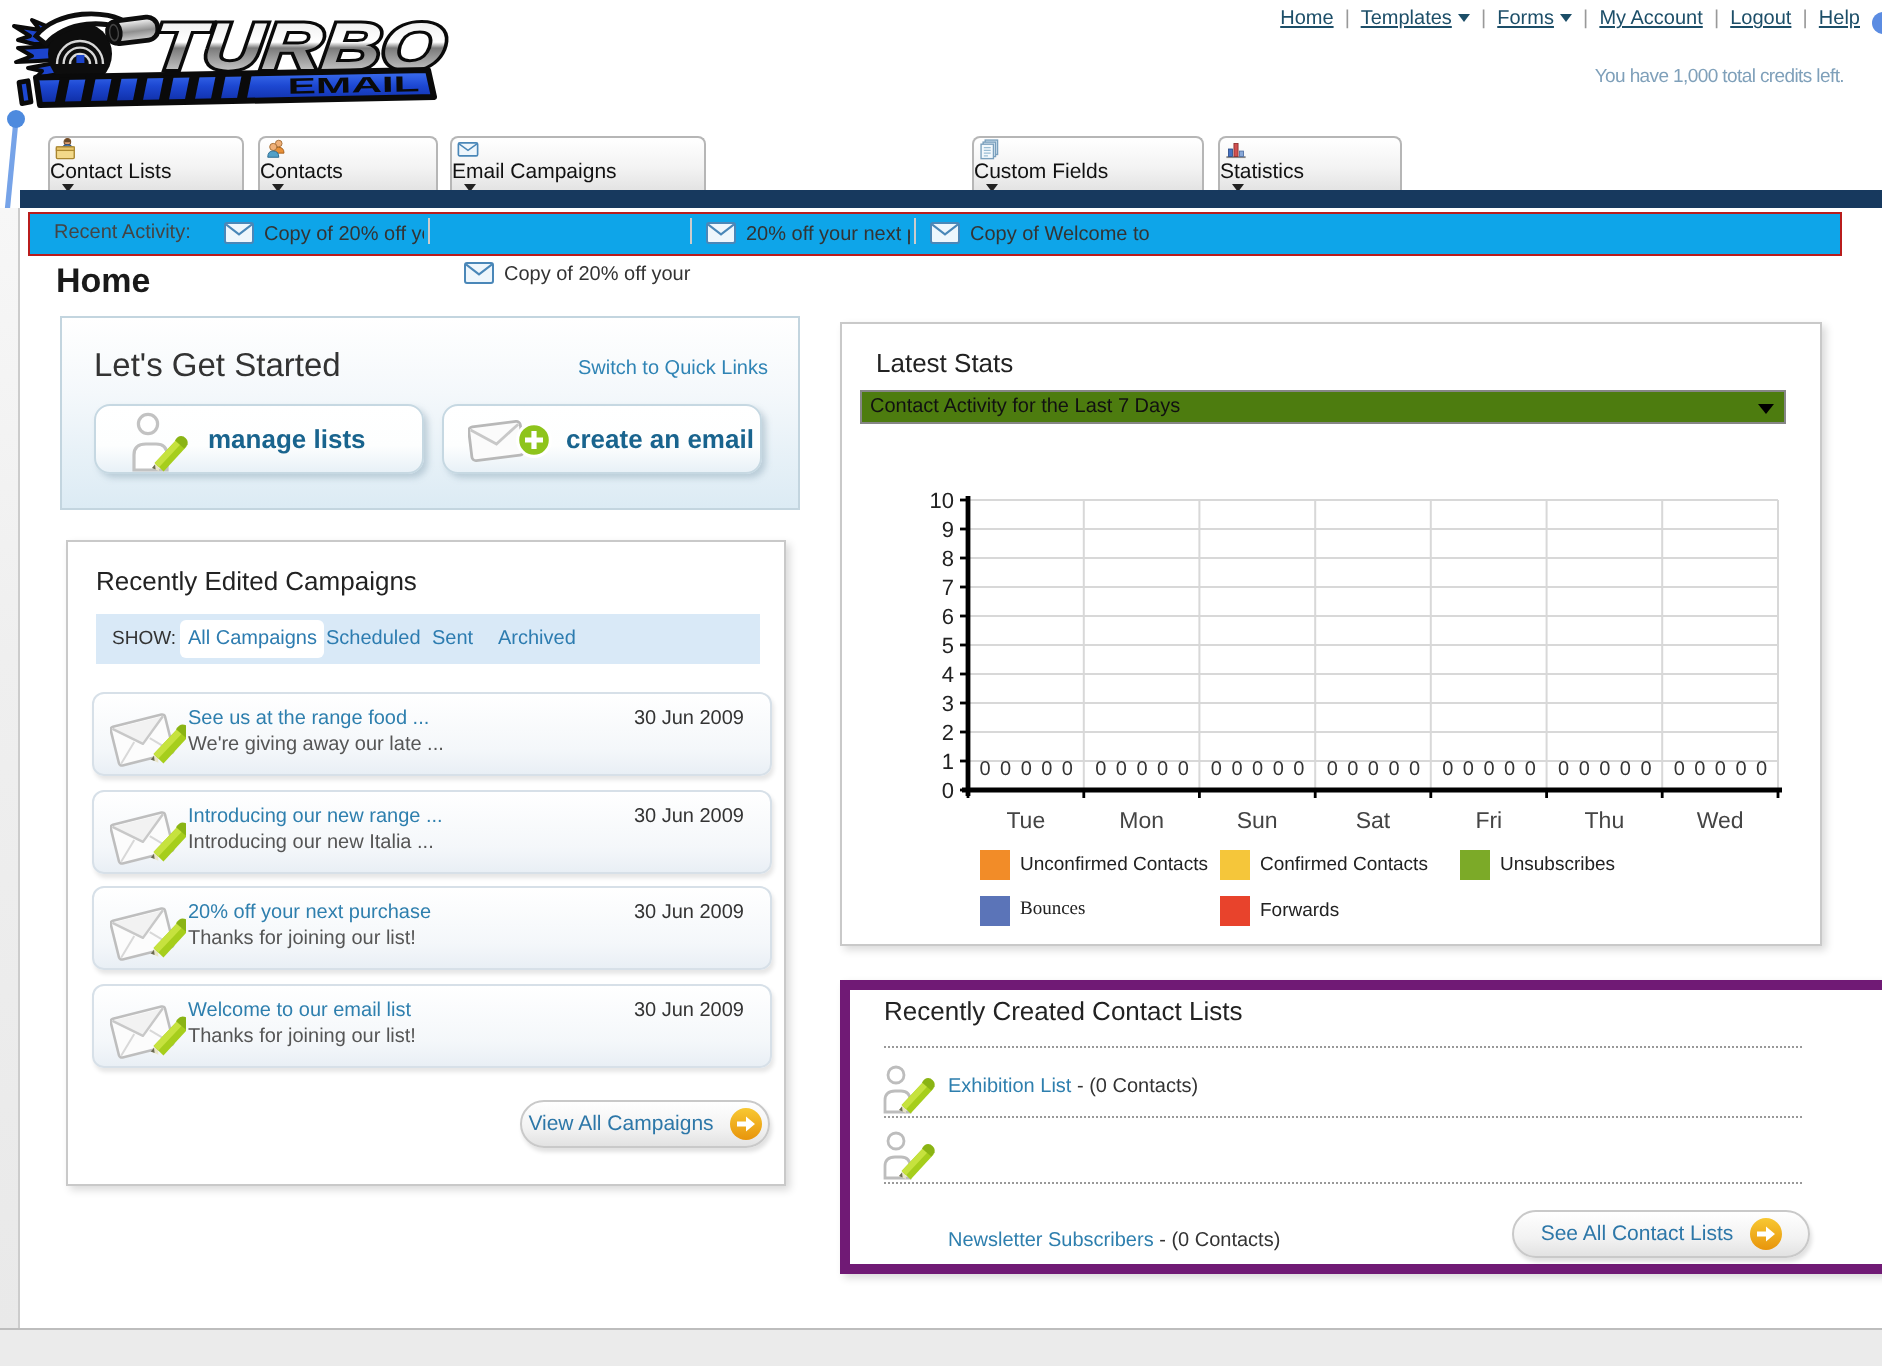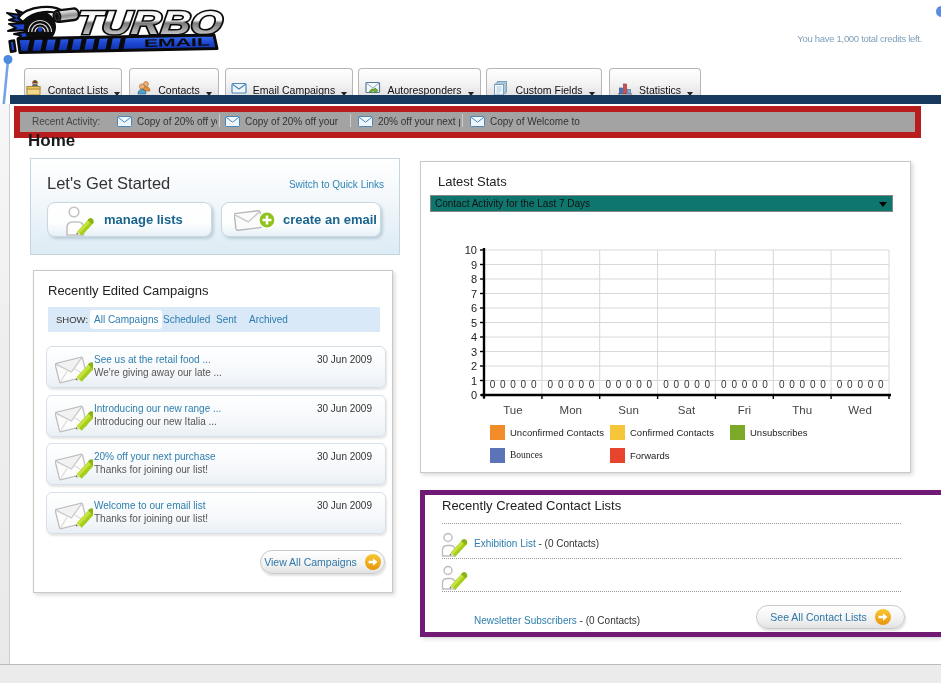--- a/index.html
+++ b/index.html
@@ -11,25 +11,25 @@
 #leftstrip { left:0; top:104px; width:10px; height:560px; background:linear-gradient(180deg,#f7f7f7 0%,#efefef 40%,#e9e9e9 100%); border-right:1px solid #cccccc; }
 #footer { left:0; top:664px; width:941px; height:19px; background:#ebebeb; border-top:1px solid #bdbdbd; }
 #navybar { left:10px; top:95px; width:931px; height:9px; background:#17395e; }
 #toplinks { top:4px; right:11px; font-size:10px; color:#999; white-space:nowrap; }
 #toplinks a { color:#1c4e68; text-decoration:underline; }
 #toplinks .tri { display:inline-block; width:0; height:0; border-left:3.5px solid transparent; border-right:3.5px solid transparent; border-top:4.5px solid #1c4e68; margin:0 0 1px 3px; }
 #helpdot { top:6px; left:936px; width:11px; height:11px; border-radius:50%; background:#5b8ce2; }
 #sysline { top:21px; right:19px; font-size:9.5px; letter-spacing:-0.3px; color:#7fa0ba; }
 #creditline { top:33px; right:19px; font-size:9.5px; letter-spacing:-0.3px; color:#7fa0ba; }
 
-.tab { top:68px; height:28px; border:1px solid #b6b6b6; border-bottom:none; border-radius:4px 4px 0 0; background:linear-gradient(180deg,#ffffff 0%,#f3f3f3 55%,#e2e2e2 100%); font-size:10.5px; color:#111; display:flex; align-items:flex-end; justify-content:center; white-space:nowrap; }
+.tab { top:68px; height:28px; border:1px solid #b6b6b6; border-bottom:none; border-radius:4px 4px 0 0; background:linear-gradient(180deg,#ffffff 0%,#f3f3f3 55%,#e2e2e2 100%); font-size:10.5px; color:#111; display:flex; align-items:flex-start; justify-content:center; white-space:nowrap;flex-direction:column; }
 .tab svg { margin-right:6px; }
 .tab .tri { display:inline-block; width:0; height:0; border-left:3.5px solid transparent; border-right:3.5px solid transparent; border-top:4.5px solid #222; margin-left:6px; }
 
-#recent { left:14px; top:106px; width:907px; height:32px; background:#a3a3a3; border:6px solid #b91c1c; }
+#recent { left:14px; top:106px; width:907px; height:22px; background:#0ea5e9; border:1px solid #b91c1c; }
 #recent .lbl { position:absolute; left:12px; top:4px; font-size:10px; color:#444; }
 .ritem { position:absolute; top:4px; font-size:10px; color:#333; white-space:nowrap; overflow:hidden; }
 .rsep { position:absolute; top:2px; width:1px; height:13px; background:#ccc; }
 
 #home { left:28px; top:131px; font-size:17px; font-weight:bold; color:#1a1a1a; }
 
 #lets { left:30px; top:158px; width:370px; height:97px; border:1px solid #c3d5df; background:linear-gradient(180deg,#ffffff 0%,#f4f8fb 40%,#dcebf4 100%); }
 #lets .title { position:absolute; left:16px; top:15px; font-size:16.5px; color:#333; }
 #lets .switch { position:absolute; right:15px; top:20px; font-size:10px; color:#2f84b5; }
 .bigbtn { position:absolute; top:43px; height:35px; border:1px solid #c6d8e2; border-radius:8px; background:linear-gradient(180deg,#ffffff 0%,#fdfefe 60%,#e8f1f7 100%); box-shadow:2px 2px 3px rgba(110,140,160,.35); display:flex; align-items:center; justify-content:flex-start;text-align:right; }
@@ -43,35 +43,36 @@
 #showbar a { font-size:10px; color:#2d7cb0; position:absolute; top:7px; }
 .camprow { position:absolute; left:12px; width:340px; height:42px; border:1px solid #d7e0e8; border-radius:6px; background:linear-gradient(180deg,#ffffff 0%,#f4f7fa 70%,#e9eff5 100%); box-shadow:1px 2px 2px rgba(0,0,0,.10); }
 .camprow .t1 { position:absolute; left:47px; top:7px; font-size:10px; color:#2e7fae; }
 .camprow .t2 { position:absolute; left:47px; top:20px; font-size:10px; color:#555; }
 .camprow .dt { position:absolute; right:13px; top:7px; font-size:10px; color:#333; }
 .arrbtn { position:absolute; height:24px; border:1px solid #c9c9c9; border-radius:12px; background:linear-gradient(180deg,#ffffff 0%,#f2f2f2 60%,#e2e2e2 100%); box-shadow:1px 2px 2px rgba(0,0,0,.12); display:flex; align-items:center; justify-content:center; }
 .arrbtn span { font-size:10.5px; color:#2d77a8; white-space:nowrap; }
 
 #statsbox { left:420px; top:161px; width:491px; height:312px; border:1px solid #c9c9c9; background:#fff; box-shadow:2px 2px 4px rgba(0,0,0,.15); }
 #statsbox .title { position:absolute; left:17px; top:12px; font-size:13px; color:#222; }
-#selbox { position:absolute; left:9px; top:33px; width:463px; height:17px; border:1px solid #868686; background:#0f766e; font-size:10px; color:#111; line-height:15px; padding-left:4px; }
+#selbox { position:absolute; left:9px; top:33px; width:463px; height:17px; border:1px solid #868686; background:#4d7c0f; font-size:10px; color:#111; line-height:15px; padding-left:4px; }
 #selbox .arr { position:absolute; right:5px; top:6px; width:0; height:0; border-left:4px solid transparent; border-right:4px solid transparent; border-top:5px solid #000; }
 .leg { position:absolute; font-size:9.5px; color:#222; }
 .sw { position:absolute; width:15px; height:15px; }
 
 #listsbox { left:420px; top:490px; width:575px; height:147px; border:5px solid #701a75; background:#fff; box-shadow:2px 2px 4px rgba(0,0,0,.15); }
 #listsbox .title { position:absolute; left:17px; top:3px; font-size:13px; color:#222; }
 .dotline { position:absolute; left:17px; width:459px; border-top:1px dotted #999; }
 .listrow { position:absolute; left:15px; font-size:10px; color:#333; }
 .listrow a { color:#2e7fae; }
 </style>
 </head>
 <body>
 <div id="page">
 
+  <div class="abs" id="toplinks"><a href="#">Home</a> &nbsp;|&nbsp; <a href="#">Templates</a><span class="tri"></span> &nbsp;|&nbsp; <a href="#">Forms</a><span class="tri"></span> &nbsp;|&nbsp; <a href="#">My Account</a> &nbsp;|&nbsp; <a href="#">Logout</a> &nbsp;|&nbsp; <a href="#">Help</a></div>
   <div class="abs" id="helpdot"></div>
   <div class="abs" id="creditline">You have 1,000 total credits left.</div>
 
   <div class="abs" id="logo" style="left:2px;top:2px;width:240px;height:60px;">
     <svg width="240" height="60" viewBox="0 0 240 60">
       <defs>
         <linearGradient id="chrome" x1="0" y1="0" x2="0" y2="1">
           <stop offset="0" stop-color="#e8e8e8"></stop>
             <stop offset="0.42" stop-color="#ffffff"></stop>
           <stop offset="0.5" stop-color="#7a7a7a"></stop>
@@ -148,25 +149,20 @@
   <div class="abs tab" style="left:129px; width:90px;"><svg width="16" height="16" viewBox="0 0 16 16">
         <circle cx="10" cy="4" r="2.4" fill="#f0b078" stroke="#a8713a" stroke-width="0.7"></circle>
         <path d="M6.2 11 Q6.2 6.8 10 6.8 Q13.8 6.8 13.8 11 Z" fill="#e89038" stroke="#a8611c" stroke-width="0.7"></path>
         <circle cx="6" cy="6.5" r="2.6" fill="#f0b078" stroke="#a8713a" stroke-width="0.7"></circle>
         <path d="M2 14 Q2 9.4 6 9.4 Q10 9.4 10 14 Z" fill="#52a0c8" stroke="#2a6a90" stroke-width="0.7"></path>
       </svg>Contacts<span class="tri"></span></div>
   <div class="abs tab" style="left:225px; width:128px;"><svg width="16" height="16" viewBox="0 0 16 16">
         <rect x="1" y="3.5" width="14" height="9.5" rx="1" fill="#eef6fc" stroke="#4a87b8" stroke-width="1.2"></rect>
         <path d="M1.5 4.2 L8 9 L14.5 4.2" fill="none" stroke="#4a87b8" stroke-width="1.1"></path>
       </svg>Email Campaigns<span class="tri"></span></div>
-  <div class="abs tab" style="left:358px; width:123px;"><svg width="16" height="16" viewBox="0 0 16 16">
-        <rect x="1" y="2.5" width="13.5" height="10" rx="0.8" fill="#f4f9fd" stroke="#5a7a9a" stroke-width="1.2"></rect>
-        <path d="M1.5 3.2 L7.8 8 L14 3.2" fill="none" stroke="#8aa8c0" stroke-width="1"></path>
-        <path d="M4.5 12 C5 9.5 7.5 8.5 9.5 9.5 L10 8 L13 10.5 L9.5 13 L9.8 11.3 C8 10.5 6 11 5.5 13 Z" fill="#7ab83c" stroke="#4a7a1c" stroke-width="0.8"></path>
-      </svg>Autoresponders<span class="tri"></span></div>
   <div class="abs tab" style="left:486px; width:116px;"><svg width="16" height="16" viewBox="0 0 16 16">
         <rect x="4.5" y="1.5" width="9" height="10.5" fill="#dcebf5" stroke="#7aa0bd" stroke-width="1"></rect>
         <rect x="3" y="3" width="9" height="10.5" fill="#e8f2f9" stroke="#7aa0bd" stroke-width="1"></rect>
         <rect x="1.5" y="4.5" width="9" height="10.5" fill="#f2f8fc" stroke="#7aa0bd" stroke-width="1"></rect>
         <path d="M3.5 7 L8.5 7 M3.5 9 L8.5 9 M3.5 11 L8.5 11 M3.5 13 L6.5 13" stroke="#9abdd4" stroke-width="0.8"></path>
       </svg>Custom Fields<span class="tri"></span></div>
   <div class="abs tab" style="left:609px; width:92px;"><svg width="16" height="16" viewBox="0 0 16 16">
         <rect x="1" y="13.2" width="14" height="1.4" fill="#888"></rect>
         <rect x="2.5" y="8" width="3" height="5.5" fill="#4472c4" stroke="#2a4a88" stroke-width="0.6"></rect>
         <rect x="6.5" y="4" width="3" height="9.5" fill="#d05050" stroke="#8a2a2a" stroke-width="0.6"></rect>
@@ -176,21 +172,21 @@
   <div class="abs" id="leftstrip"></div>
   <div class="abs" id="footer"></div>
 
   <div class="abs" id="recent">
     <span class="lbl">Recent Activity:</span>
     <span class="ritem" style="left:97px; width:100px;"><svg width="15" height="11" viewBox="0 0 15 11" style="vertical-align:-2px;margin-right:5px;">
           <rect x="0.5" y="0.5" width="14" height="10" rx="1" fill="#eef6fc" stroke="#4a87b8" stroke-width="1"></rect>
           <path d="M1 1.2 L7.5 6.2 L14 1.2" fill="none" stroke="#4a87b8" stroke-width="1"></path>
         </svg>Copy of 20% off yo</span>
     <span class="rsep" style="left:199px;"></span>
-    <span class="ritem" style="left:205px; width:123px;"><svg width="15" height="11" viewBox="0 0 15 11" style="vertical-align:-2px;margin-right:5px;">
+    <span class="ritem" style="left:217px; width:123px;margin-top:20px;"><svg width="15" height="11" viewBox="0 0 15 11" style="vertical-align:-2px;margin-right:5px;">
           <rect x="0.5" y="0.5" width="14" height="10" rx="1" fill="#eef6fc" stroke="#4a87b8" stroke-width="1"></rect>
           <path d="M1 1.2 L7.5 6.2 L14 1.2" fill="none" stroke="#4a87b8" stroke-width="1"></path>
         </svg>Copy of 20% off your</span>
     <span class="rsep" style="left:330px;"></span>
     <span class="ritem" style="left:338px; width:102px;"><svg width="15" height="11" viewBox="0 0 15 11" style="vertical-align:-2px;margin-right:5px;">
           <rect x="0.5" y="0.5" width="14" height="10" rx="1" fill="#eef6fc" stroke="#4a87b8" stroke-width="1"></rect>
           <path d="M1 1.2 L7.5 6.2 L14 1.2" fill="none" stroke="#4a87b8" stroke-width="1"></path>
         </svg>20% off your next p</span>
     <span class="rsep" style="left:442px;"></span>
     <span class="ritem" style="left:450px; width:115px;"><svg width="15" height="11" viewBox="0 0 15 11" style="vertical-align:-2px;margin-right:5px;">
@@ -248,21 +244,21 @@
 <path d="M3 28 L12 19 M29 28 L20 19" fill="none" stroke="#d8d8d8" stroke-width="1"></path>
 </g>
 <g transform="translate(-2.2,-2.6) scale(1.1)">
 <path d="M20.5 28.5 L24 30 L23.5 24.5 Z" fill="#e9e5c9"></path>
 <path d="M20.5 28.5 L22.3 29.2 L22 26.8 Z" fill="#6a6a52"></path>
 <path d="M23 25.2 L34.5 13 L39 17 L27.5 29.5 Z" fill="#a6ce1c" transform="translate(-1.2,0.8)"></path>
 <path d="M23 25.2 L34.5 13 L36.8 15 L25.2 27.3 Z" fill="#c6e23e" transform="translate(-1.2,0.8)"></path>
 <path d="M33.2 13.9 L37.8 17.9 L39.5 16.1 Q40 13.5 37.5 12 Q35 11 33.2 13.9 Z" fill="#8ab414" transform="translate(-1.2,0.8)"></path>
 </g>
 </svg></div>
-      <div class="t1">See us at the retail food ...</div>
+      <div class="t1">See us at the range food ...</div>
       <div class="t2">We're giving away our late ...</div>
       <div class="dt">30 Jun 2009</div>
     </div>
     <div class="camprow" style="top:124px;">
         <div style="position:absolute;left:8px;top:4px;"><svg width="38" height="34" viewBox="0 0 38 34">
 <g transform="rotate(-14 16 19)">
 <rect x="2" y="9" width="28" height="20" rx="1.5" fill="#fcfcfc" stroke="#bebebe" stroke-width="1.3"></rect>
 <path d="M3 10 L16 21 L29 10" fill="#f2f2f2" stroke="#c8c8c8" stroke-width="1.2" stroke-linejoin="round"></path>
 <path d="M3 28 L12 19 M29 28 L20 19" fill="none" stroke="#d8d8d8" stroke-width="1"></path>
 </g>

